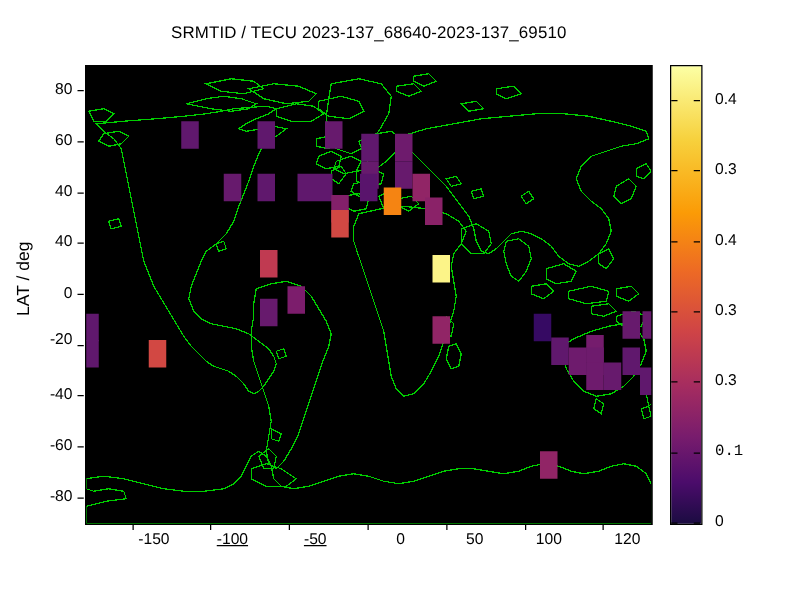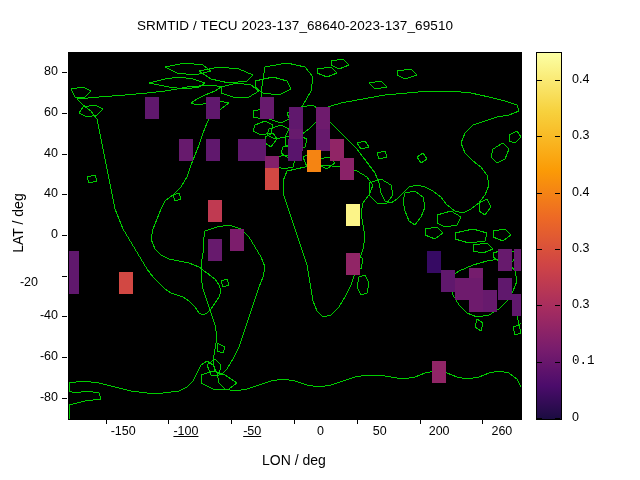--- a/index.html
+++ b/index.html
@@ -302,44 +302,43 @@
       <div class="ticklabel ticklabel-x" style="left: 75.6667px; width: 60px;">-150</div>
       <div class="tick tick-x" style="left: 168.444px; top: 419px;"></div>
       <div class="ticklabel ticklabel-x" style="left: 138.444px; width: 60px; text-decoration: underline;">-100</div>
       <div class="tick tick-x" style="left: 231.222px; top: 419px;"></div>
       <div class="ticklabel ticklabel-x" style="left: 201.222px; width: 60px; text-decoration: underline;">-50</div>
       <div class="tick tick-x" style="left: 294px; top: 419px;"></div>
       <div class="ticklabel ticklabel-x" style="left: 264px; width: 60px;">0</div>
       <div class="tick tick-x" style="left: 356.778px; top: 419px;"></div>
       <div class="ticklabel ticklabel-x" style="left: 326.778px; width: 60px;">50</div>
       <div class="tick tick-x" style="left: 419.556px; top: 419px;"></div>
-      <div class="ticklabel ticklabel-x" style="left: 389.556px; width: 60px;">200</div>
+      <div class="ticklabel ticklabel-x" style="left: 389.556px; width: 60px;">100</div>
       <div class="tick tick-x" style="left: 482.333px; top: 419px;"></div>
-      <div class="ticklabel ticklabel-x" style="left: 452.333px; width: 60px;">260</div>
+      <div class="ticklabel ticklabel-x" style="left: 452.333px; width: 60px;">120</div>
       <div class="tick tick-y" style="left: 62px; top: 72.3333px;"></div>
       <div class="ticklabel ticklabel-y" style="left: 0px; width: 58px; top: 64.3333px;">80</div>
       <div class="tick tick-y" style="left: 62px; top: 113px;"></div>
       <div class="ticklabel ticklabel-y" style="left: 0px; width: 58px; top: 105px;">60</div>
       <div class="tick tick-y" style="left: 62px; top: 153.667px;"></div>
       <div class="ticklabel ticklabel-y" style="left: 0px; width: 58px; top: 145.667px;">40</div>
       <div class="tick tick-y" style="left: 62px; top: 194.333px;"></div>
       <div class="ticklabel ticklabel-y" style="left: 0px; width: 58px; top: 186.333px;">40</div>
       <div class="tick tick-y" style="left: 62px; top: 235px;"></div>
       <div class="ticklabel ticklabel-y" style="left: 0px; width: 58px; top: 227px;">0</div>
       <div class="tick tick-y" style="left: 62px; top: 275.667px;"></div>
-      <div class="ticklabel ticklabel-y" style="left: 0px; width: 58px; top: 275px; text-align: center;">-20</div>
+      <div class="ticklabel ticklabel-y" style="left: 0px; width: 58px; top: 264px;">-20</div>
       <div class="tick tick-y" style="left: 62px; top: 316.333px;"></div>
       <div class="ticklabel ticklabel-y" style="left: 0px; width: 58px; top: 308.333px;">-40</div>
       <div class="tick tick-y" style="left: 62px; top: 357px;"></div>
       <div class="ticklabel ticklabel-y" style="left: 0px; width: 58px; top: 349px;">-60</div>
       <div class="tick tick-y" style="left: 62px; top: 397.667px;"></div>
       <div class="ticklabel ticklabel-y" style="left: 0px; width: 58px; top: 389.667px;">-80</div>
     </div>
 
-  <div id="xlabel">LON / deg</div>
   <div id="ylabel">LAT / deg</div>
 
   <div id="colorbar-box"></div>
   <div id="colorbar-ticks">
       <div class="cbtick" style="left: 537px; top: 80.1538px;"></div>
       <div class="cbtick" style="left: 555px; top: 80.1538px;"></div>
       <div class="cblabel" style="top: 72.1538px;">0.4</div>
       <div class="cbtick" style="left: 537px; top: 136.462px;"></div>
       <div class="cbtick" style="left: 555px; top: 136.462px;"></div>
       <div class="cblabel" style="top: 128.462px;">0.3</div>

